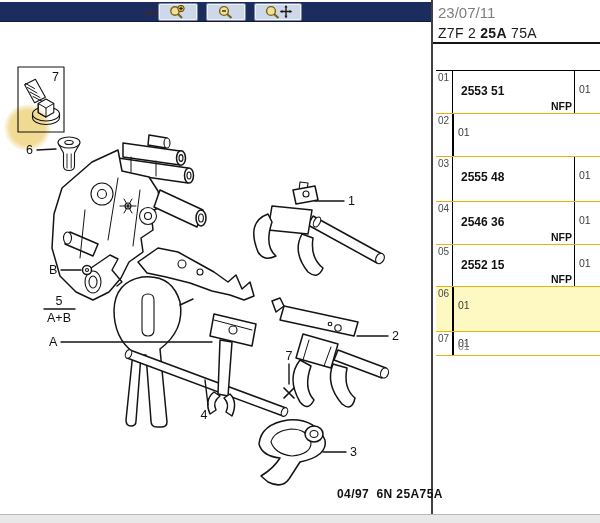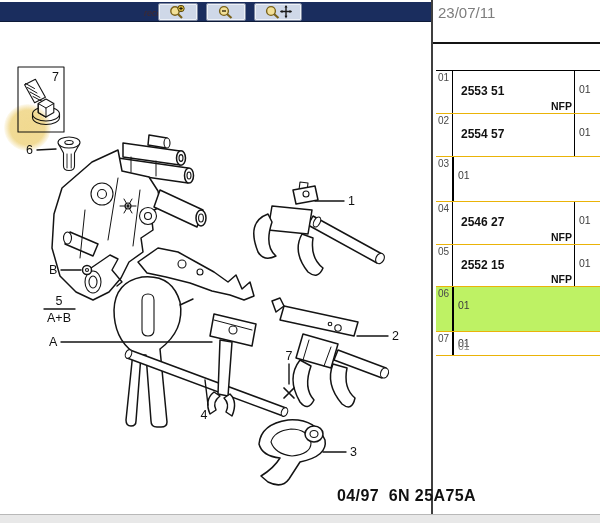--- a/index.html
+++ b/index.html
@@ -17,39 +17,39 @@
   
   .vsep{position:absolute;left:431px;top:0;width:2px;height:514px;background:#3f3f3f;}
   .rhead{position:absolute;left:438px;top:4px;width:160px;}
   .date{font-size:15px;color:#7d7d7d;}
   .code{font-size:14px;color:#1a1a1a;margin-top:4px;letter-spacing:0.3px;}
   .code .bseg{font-weight:bold;}
   .hrule{position:absolute;left:433px;top:42px;width:167px;height:2px;background:#141414;}
 
   .ptable{position:absolute;left:436px;top:70px;width:164px;border-top:1px solid #000;box-sizing:border-box;}
   .prow{display:flex;border-bottom:1px solid #eab308;box-sizing:border-box;background:#fff;}
-  .prow.hl{background:#bef264;}
+  .prow.hl{background:#fef9c3;}
   .idx{width:17px;min-width:17px;border-right:1px solid #000;font-size:10px;color:#4a4a4a;
        padding:1px 0 0 2px;box-sizing:border-box;}
   .pcell{flex:1;position:relative;box-sizing:border-box;}
   .pnum{position:absolute;left:8px;top:13px;font-weight:bold;font-size:12px;color:#111;white-space:pre;}
   .note{position:absolute;right:2px;bottom:1px;font-weight:bold;font-size:10.5px;color:#111;}
   .qcell{width:26px;min-width:26px;border-left:1px solid #000;box-sizing:border-box;position:relative;}
   .qv{position:absolute;top:12px;left:4px;font-size:10.5px;color:#3c3c3c;}
   .p7a{position:absolute;left:8px;top:4px;font-style:italic;font-size:10px;color:#555;}
   .p7b{position:absolute;right:2px;bottom:2px;font-style:italic;font-weight:bold;font-size:11px;color:#111;white-space:pre;}
   .q7a{position:absolute;top:5px;left:4px;font-size:10.5px;color:#333;}
   .q7b{position:absolute;bottom:3px;left:4px;font-size:10.5px;color:#8a8a8a;}
 
   
   .dsvg{position:absolute;left:0;top:0;z-index:1;}
   .hlcircle{position:absolute;left:4px;top:104px;width:47px;height:47px;border-radius:50%;z-index:2;
             background:radial-gradient(circle, rgba(240,215,138,0.95) 0%, rgba(240,215,138,0.9) 52%, rgba(240,215,138,0) 73%);
             mix-blend-mode:multiply;pointer-events:none;}
-  .diagfoot{position:absolute;left:337px;top:487px;font-size:16px;font-weight:bold;color:#111;
+  .diagfoot{position:absolute;left:337px;top:487px;font-size:12px;font-weight:bold;color:#111;
             white-space:pre;z-index:2;letter-spacing:0.4px;}
 
   .bottombar{position:absolute;left:0;top:514px;width:600px;height:9px;background:#e8e8e8;
              border-top:1px solid #b8b8b8;z-index:4;}
 
   svg .ln{stroke:#141414;stroke-width:1.4;fill:none;stroke-linejoin:round;stroke-linecap:round;}
   svg .sh{stroke:#141414;stroke-width:1.5;fill:#fff;stroke-linejoin:round;}
   svg .shthin{stroke:#141414;stroke-width:1.1;fill:#fff;stroke-linejoin:round;}
   svg .lbl{font-family:"Liberation Sans",sans-serif;font-size:12.5px;fill:#111;}
 </style>
@@ -81,54 +81,55 @@
         <line x1="12" y1="9" x2="16.5" y2="13" stroke="#7a621a" stroke-width="2.2"></line>
         <path d="M24,1 L24,12 M18.5,6.5 L29.5,6.5" stroke="#1a1a1a" stroke-width="1.4"></path>
         <path d="M24,0 L22.5,2.5 L25.5,2.5 Z M24,13.5 L22.5,10.8 L25.5,10.8 Z M18,6.5 L20.5,5 L20.5,8 Z M30,6.5 L27.5,5 L27.5,8 Z" fill="#1a1a1a"></path>
       </svg>
     </div>
   </div>
 
   <div class="vsep"></div>
   <div class="rhead">
     <div class="date">23/07/11</div>
+    <div class="code"><span>Z7F 2 </span><span class="bseg">25A</span><span> 75A</span></div>
   </div>
   <div class="hrule"></div>
 
   <div class="ptable">
     <div class="prow" style="height:43px">
       <div class="idx">01</div>
       <div class="pcell">
         <span class="pnum">2553 51</span>
         <span class="note">NFP</span>
       </div>
       <div class="qcell">
           <span class="qv">01</span>
         </div>
     </div>
     <div class="prow" style="height:43px">
       <div class="idx">02</div>
-      <div class="pcell">
-        <span class="pnum">2554 57</span>
-        <span class="note"></span>
-      </div>
       <div class="qcell">
           <span class="qv">01</span>
         </div>
     </div>
     <div class="prow" style="height:45px">
       <div class="idx">03</div>
+      <div class="pcell">
+        <span class="pnum">2555 48</span>
+        <span class="note"></span>
+      </div>
       <div class="qcell">
           <span class="qv">01</span>
         </div>
     </div>
     <div class="prow" style="height:43px">
       <div class="idx">04</div>
       <div class="pcell">
-        <span class="pnum">2546 27</span>
+        <span class="pnum">2546 36</span>
         <span class="note">NFP</span>
       </div>
       <div class="qcell">
           <span class="qv">01</span>
         </div>
     </div>
     <div class="prow" style="height:42px">
       <div class="idx">05</div>
       <div class="pcell">
         <span class="pnum">2552 15</span>

